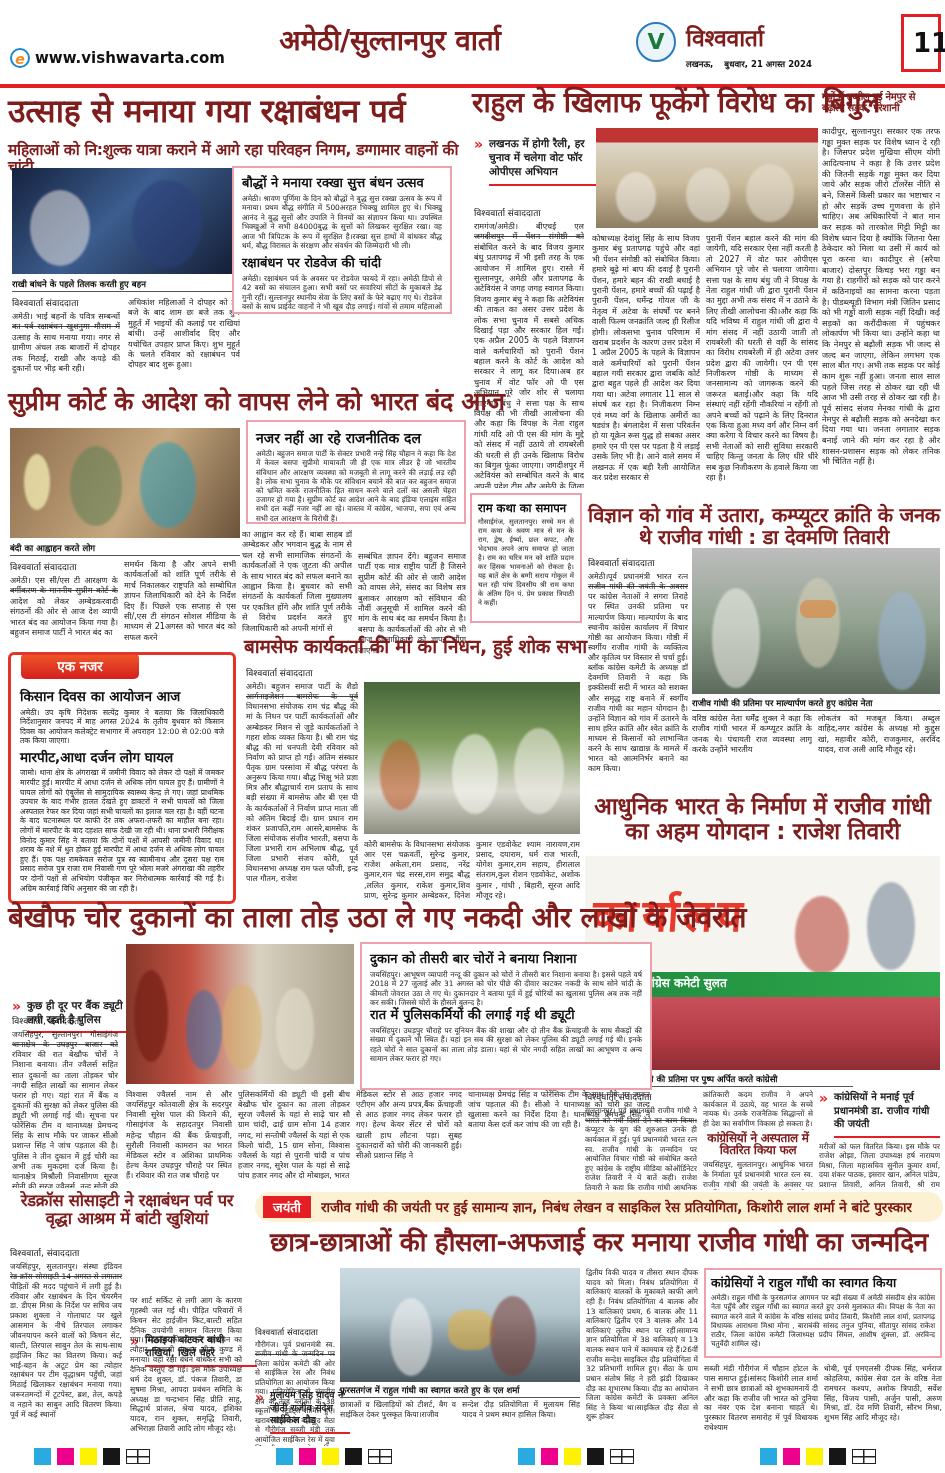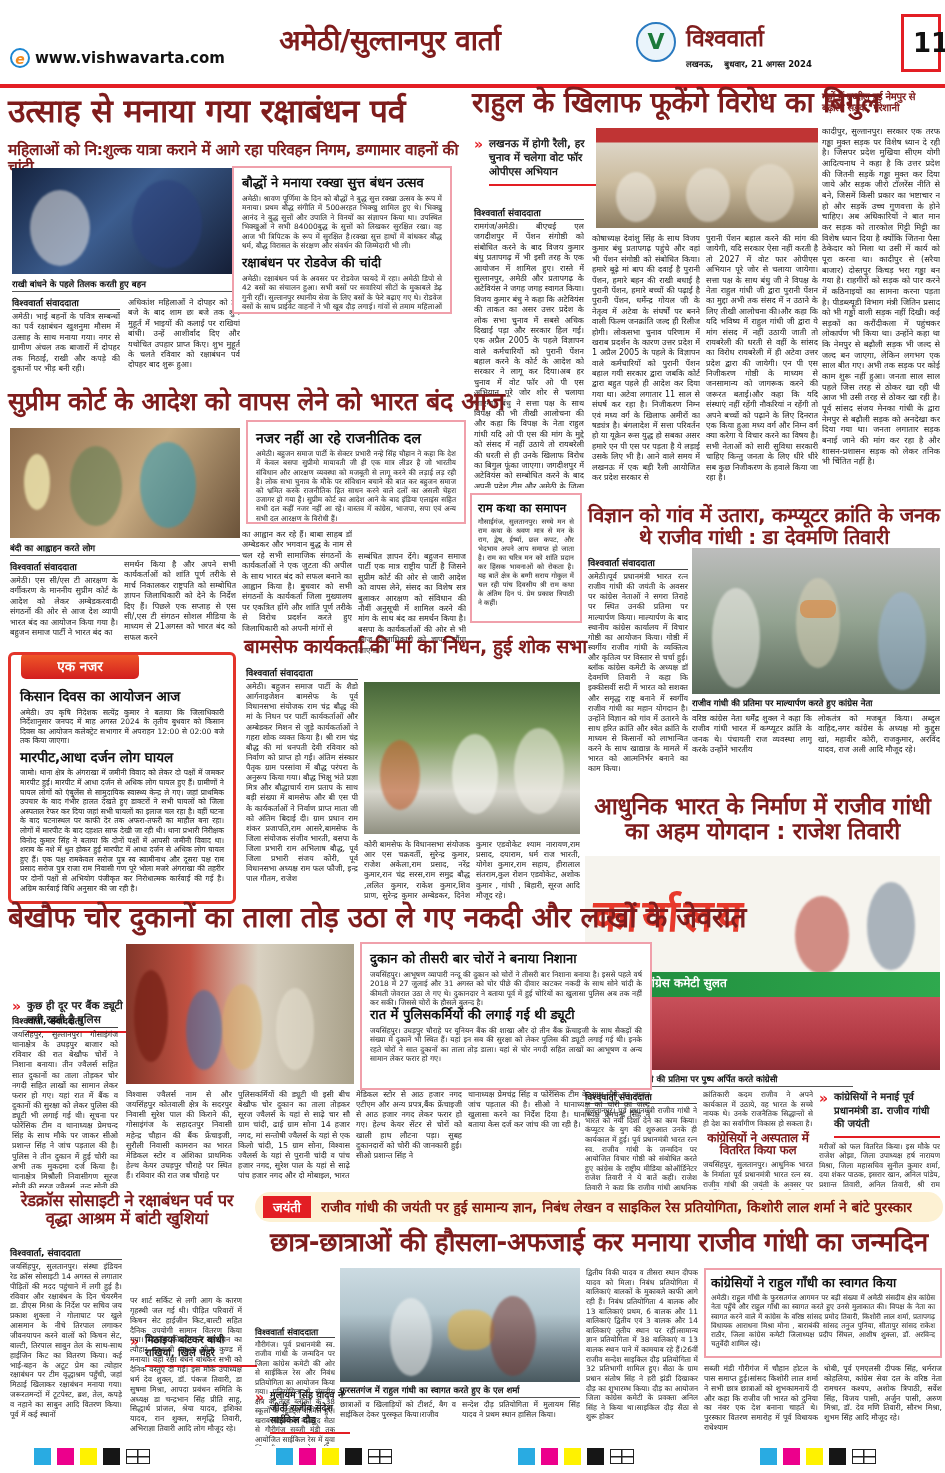--- a/index.html
+++ b/index.html
@@ -2,21 +2,21 @@
 <html><head>
 <meta charset="utf-8">
 <style>
   html,body{margin:0;padding:0;background:#ffffff;}
   #page{position:relative;width:945px;height:1473px;background:#fff;overflow:hidden;
         font-family:"DejaVu Sans","Liberation Sans",sans-serif;color:#111;}
   .abs{position:absolute;}
   .hd{font-weight:800;color:#7f1d1d;line-height:1.08;letter-spacing:-0.3px;}
   .ctr{text-align:center;}
   .body-txt{font-size:8px;line-height:1.3;text-align:justify;color:#1c1c1c;overflow:hidden;}
-  .byline{font-weight:bold;font-size:9px;border-bottom:1px solid #444;padding-bottom:0;}
+  .byline{font-weight:normal;font-size:9px;border-bottom:1px solid #444;padding-bottom:17px;}
   .caption{font-weight:bold;font-size:8.5px;border-bottom:1px solid #555;padding-bottom:2px;overflow:hidden;white-space:nowrap;}
   .pinkbox{border:2px solid #f0a0ab;background:#fff;padding:6px 8px;box-sizing:border-box;overflow:hidden;}
   .boxhead{font-weight:800;font-size:13px;line-height:1.15;margin:2px 0 3px 0;}
   .boxtxt{font-size:7.4px;line-height:1.28;text-align:justify;color:#222;}
   .quote{position:relative;padding-left:15px;font-weight:800;font-size:10.5px;line-height:1.35;color:#222;}
   .qm{position:absolute;left:0;top:-1px;color:#e31e24;font-size:14px;font-weight:800;}
   .redline{border-bottom:2px solid #e31e24;margin-top:5px;}
   .photo{overflow:hidden;}
   .blob{position:absolute;border-radius:50%;filter:blur(1px);opacity:.55;}
   

